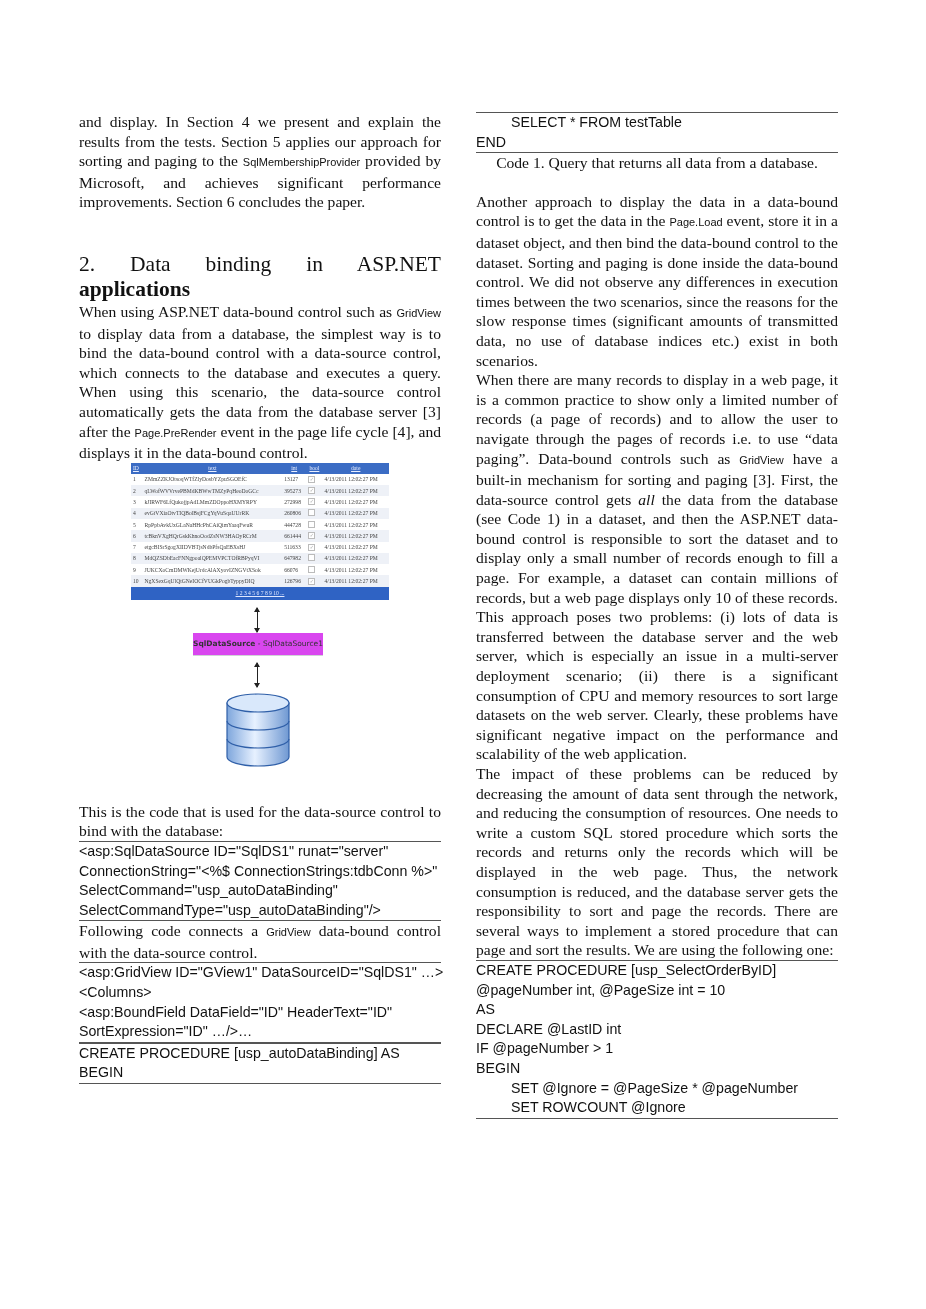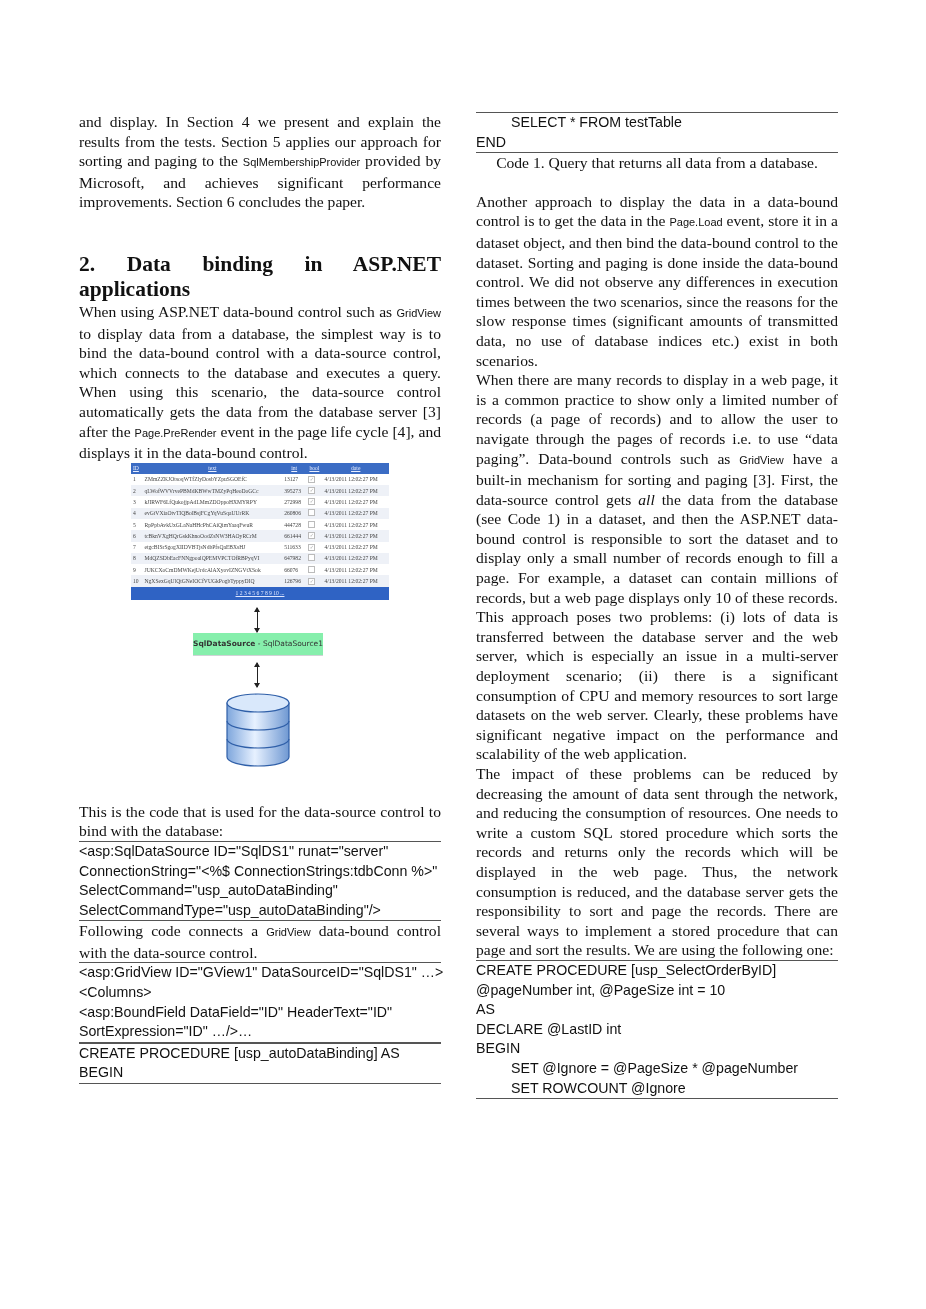--- a/index.html
+++ b/index.html
@@ -2,21 +2,21 @@
 <html><head>
 <meta charset="utf-8">
 <style>
   html, body { margin: 0; padding: 0; background: #ffffff; }
   body { width: 926px; height: 1309px; position: relative; overflow: hidden; color: #111; }
   .col { position: absolute; top: 112px; width: 362px; }
   .col-left { left: 79px; }
   .col-right { left: 476px; }
   .para { font-family: "Liberation Serif", serif; font-size: 15.6px; line-height: 19.6px; text-align: justify; margin: 0; }
   .para .tt { font-family: "Liberation Sans", sans-serif; font-size: 11px; }
-  .heading { font-family: "Liberation Serif", serif; font-weight: bold; font-size: 21.5px; line-height: 25px; margin: 0; text-align: justify; text-align-last: justify; }
+  .heading { font-family: "Liberation Serif", serif; font-weight: normal; font-size: 21.5px; line-height: 25px; margin: 0; text-align: justify; text-align-last: justify; }
   .heading2 { font-family: "Liberation Serif", serif; font-weight: bold; font-size: 21.5px; line-height: 25px; margin: 0; }
   .code { font-family: "Liberation Sans", sans-serif; font-size: 14.2px; line-height: 19.6px; margin: 0; padding: 0; }
   .code .line { display: block; white-space: pre; }
   .rule-top { border-top: 1px solid #555; }
   .rule-bot { border-bottom: 1px solid #555; }
   .caption { font-family: "Liberation Serif", serif; font-size: 15.6px; line-height: 19.6px; text-align: center; margin: 0; }
   .indent { padding-left: 35px; }
 
   
   .figure { position: relative; height: 320px; }
@@ -25,21 +25,21 @@
   .grid th { background: #3b6cc4; color: #e8eeff; font-weight: normal; text-decoration: underline; height: 11px; padding: 0 2px; text-align: center; }
   .grid th.idh { text-align: left; }
   .grid td { height: 11.3px; padding: 0 2px; white-space: nowrap; }
   .grid tr.alt td { background: #eef1f7; }
   .grid .cb { display: inline-block; width: 5px; height: 5px; border: 1px solid #bbb; background: #fff; font-size: 5px; line-height: 5px; text-align: center; color: #aaa; }
   .grid .pager { background: #2f63c4; color: #dfe7ff; text-align: center; height: 13px; text-decoration: underline; }
   .arrow { position: absolute; left: 178px; width: 1px; background: #222; }
   .arrow::before, .arrow::after { content: ""; position: absolute; left: -3px; border-left: 3.5px solid transparent; border-right: 3.5px solid transparent; }
   .arrow::before { top: -1px; border-bottom: 5px solid #222; }
   .arrow::after { bottom: -1px; border-top: 5px solid #222; }
-  .sqlds { position: absolute; left: 114px; top: 170px; width: 130px; height: 22px; background: #86efac; border-bottom: 1px solid #d0d3d6; font-family: "DejaVu Sans", sans-serif; font-size: 7.5px; line-height: 22px; text-align: center; color: #333; }
+  .sqlds { position: absolute; left: 114px; top: 170px; width: 130px; height: 22px; background: #d946ef; border-bottom: 1px solid #d0d3d6; font-family: "DejaVu Sans", sans-serif; font-size: 7.5px; line-height: 22px; text-align: center; color: #333; }
   .sqlds b { font-weight: bold; }
   .db { position: absolute; left: 146px; top: 230px; }
 </style>
 </head>
 <body>
 
 <div class="col col-left">
   <p class="para"><span>and display. In Section 4 we present and explain the results from the tests. Section 5 applies our approach for sorting and paging to the </span><span class="tt">SqlMembershipProvider</span><span> provided by Microsoft, and achieves significant performance improvements. Section 6 concludes the paper.</span></p>
 
   <div style="height:40px"></div>
@@ -199,17 +199,18 @@
 
   <p class="para"><span>When there are many records to display in a web page, it is a common practice to show only a limited number of records (a page of records) and to allow the user to navigate through the pages of records i.e. to use “data paging”. Data-bound controls such as </span><span class="tt">GridView</span><span> have a built-in mechanism for sorting and paging [3]. First, the data-source control gets </span><em>all</em><span> the data from the database (see Code 1) in a dataset, and then the ASP.NET data-bound control is responsible to sort the dataset and to display only a small number of records enough to fill a page. For example, a dataset can contain millions of records, but a web page displays only 10 of these records. This approach poses two problems: (i) lots of data is transferred between the database server and the web server, which is especially an issue in a multi-server deployment scenario; (ii) there is a significant consumption of CPU and memory resources to sort large datasets on the web server. Clearly, these problems have significant negative impact on the performance and scalability of the web application.</span></p>
 
   <p class="para">The impact of these problems can be reduced by decreasing the amount of data sent through the network, and reducing the consumption of resources. One needs to write a custom SQL stored procedure which sorts the records and returns only the records which will be displayed in the web page. Thus, the network consumption is reduced, and the database server gets the responsibility to sort and page the records. There are several ways to implement a stored procedure that can page and sort the results. We are using the following one:</p>
 
   <div class="code rule-top rule-bot">
     <span class="line">CREATE PROCEDURE [usp_SelectOrderByID]</span>
     <span class="line">@pageNumber int, @PageSize int = 10</span>
     <span class="line">AS</span>
     <span class="line">DECLARE @LastID int</span>
+    <span class="line">IF @pageNumber &gt; 1</span>
     <span class="line">BEGIN</span>
     <span class="line indent">SET @Ignore = @PageSize * @pageNumber</span>
     <span class="line indent">SET ROWCOUNT @Ignore</span>
   </div>
 </div>
 
 </body></html>

